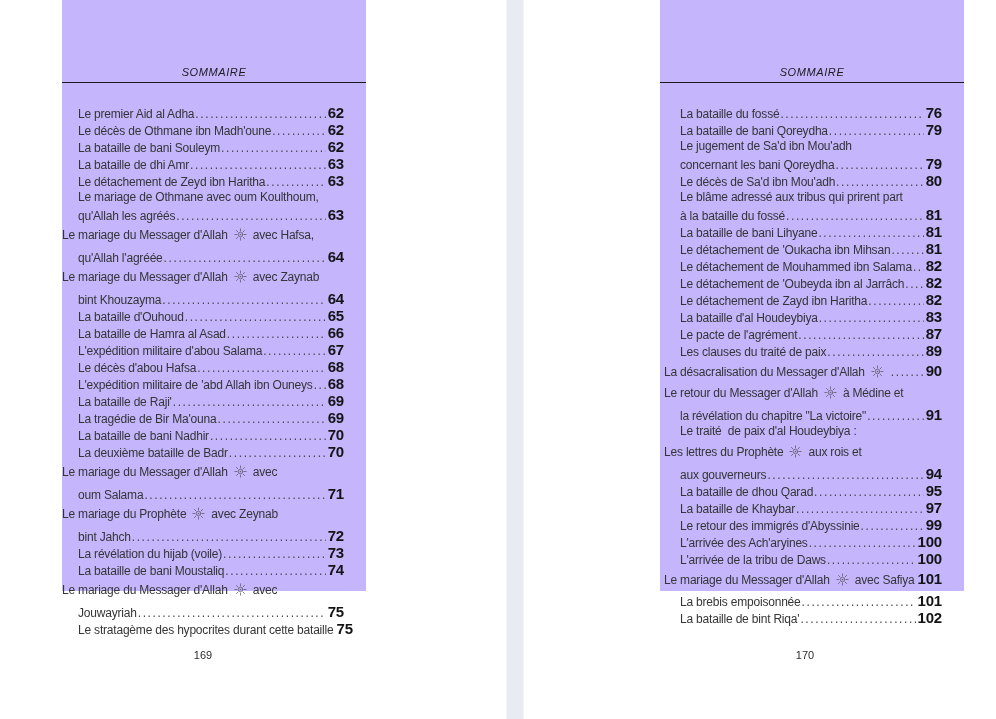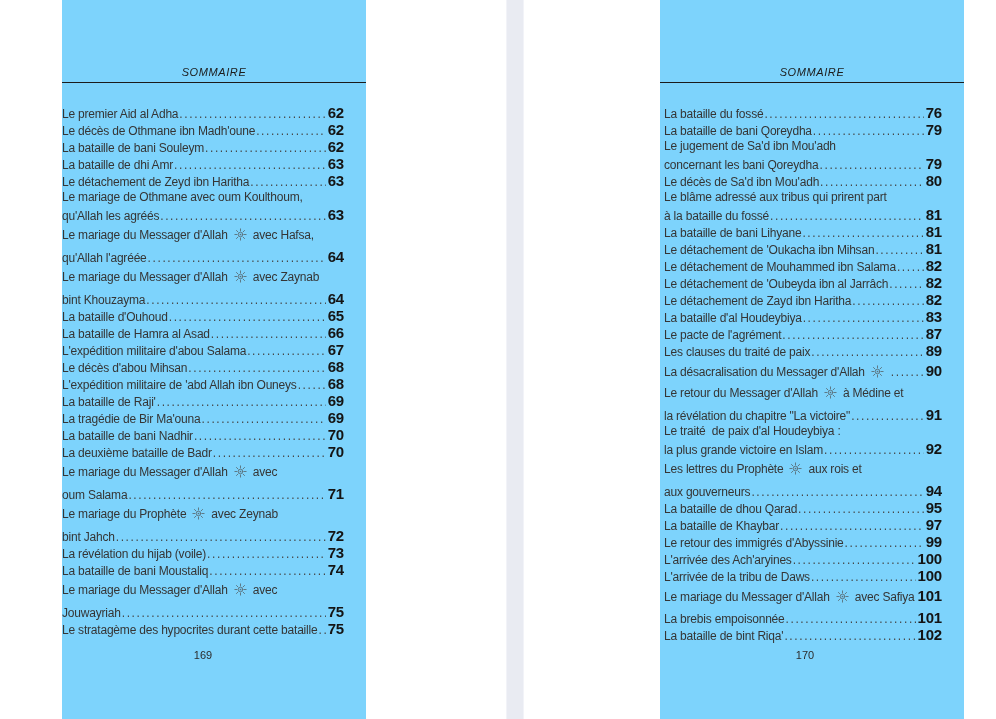--- a/index.html
+++ b/index.html
@@ -12,22 +12,22 @@
     color: #353535;
   }
   .spread { position: absolute; inset: 0; }
   .page-gap {
     position: absolute; top: 0; left: 506px; width: 16px; height: 719px;
     background: #e9ebf2;
     border-left: 1px solid #f2f3f8;
     border-right: 1px solid #f2f3f8;
   }
   .page {
-    position: absolute; top: 0; width: 304px; height: 719px;
-    background: #7dd3fc;
+    position: absolute; top: 0; width: 304px; height: 591px;
+    background: #c4b5fd;
   }
   .page.left  { left: 62px; }
   .page.right { left: 660px; }
   .page-header {
     margin-top: 66px;
     text-align: center;
     font-style: italic;
     font-size: 11px;
     letter-spacing: 0.6px;
     color: #1c1c1c;
@@ -41,20 +41,21 @@
     letter-spacing: -0.2px;
     color: #353535;
   }
   .page.right .entries { width: 278px; padding-left: 4px; text-align: center; }
   .entry {
     display: flex;
     align-items: baseline;
     height: 17px;
     line-height: 17px;
     white-space: nowrap;
+    margin-left: 16px;
   }
   .entry.has-sym { margin: 3px 0 5px; }
   .entry .t  { flex: 0 0 auto; }
   .entry .t2 { flex: 0 0 auto; }
   .entry .dots {
     flex: 1 1 auto;
     overflow: hidden;
     margin: 0 2px 0 1px;
     min-width: 0;
   }
@@ -184,21 +185,21 @@
           <span class="t">La bataille de Hamra al Asad</span>
           <span class="dots"></span>
           <span class="num">66</span>
         </div>
         <div class="entry">
           <span class="t">L'expédition militaire d'abou Salama</span>
           <span class="dots"></span>
           <span class="num">67</span>
         </div>
         <div class="entry">
-          <span class="t">Le décès d'abou Mihsan</span>
+          <span class="t">Le décès d'abou Hafsa</span>
           <span class="dots"></span>
           <span class="num">68</span>
         </div>
         <div class="entry">
           <span class="t">L'expédition militaire de 'abd Allah ibn Ouneys</span>
           <span class="dots"></span>
           <span class="num">68</span>
         </div>
         <div class="entry">
           <span class="t">La bataille de Raji'</span>
@@ -420,25 +421,20 @@
 <span class="t2">à Médine et</span>
         </div>
         <div class="entry">
           <span class="t">la révélation du chapitre "La victoire"</span>
           <span class="dots"></span>
           <span class="num">91</span>
         </div>
         <div class="entry">
           <span class="t">Le traité &nbsp;de paix d'al Houdeybiya :</span>
         </div>
-        <div class="entry">
-          <span class="t">la plus grande victoire en Islam</span>
-          <span class="dots"></span>
-          <span class="num">92</span>
-        </div>
         <div class="entry has-sym">
           <span class="t">Les lettres du Prophète</span>
   <span class="sym"><svg width="15" height="13" viewBox="0 0 20 18" xmlns="http://www.w3.org/2000/svg">
     <g stroke="#4e4e4e" stroke-width="1.3" fill="none" stroke-linecap="round">
       <circle cx="10" cy="9" r="3.1"></circle>
       <line x1="10" y1="1.2" x2="10" y2="4.2"></line>
       <line x1="10" y1="13.8" x2="10" y2="16.8"></line>
       <line x1="2.2" y1="9" x2="5.2" y2="9"></line>
       <line x1="14.8" y1="9" x2="17.8" y2="9"></line>
       <line x1="4.4" y1="3.4" x2="6.6" y2="5.6"></line>

